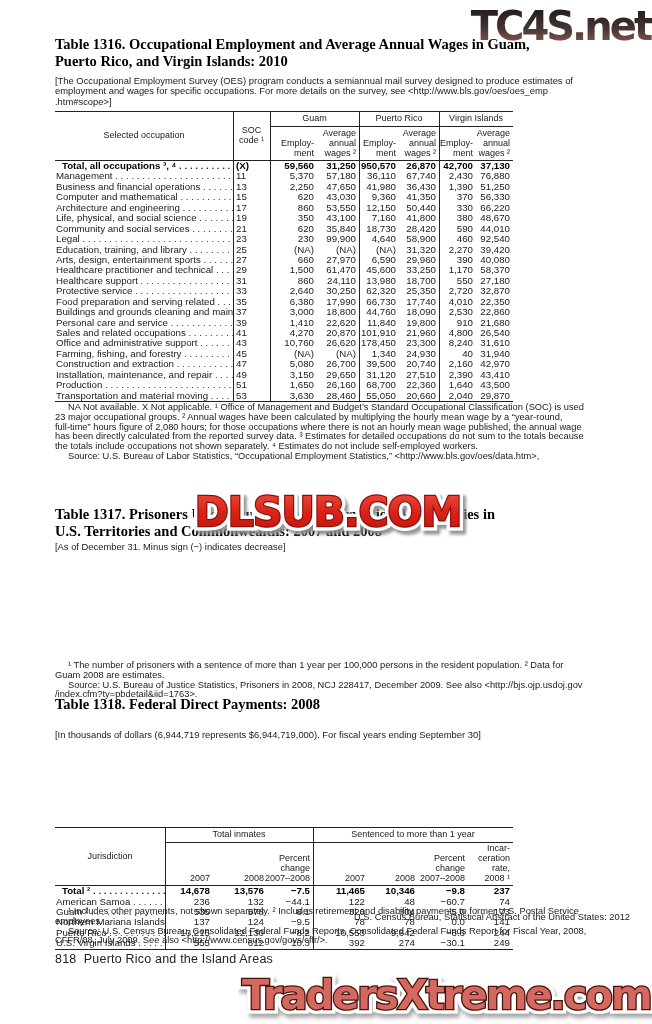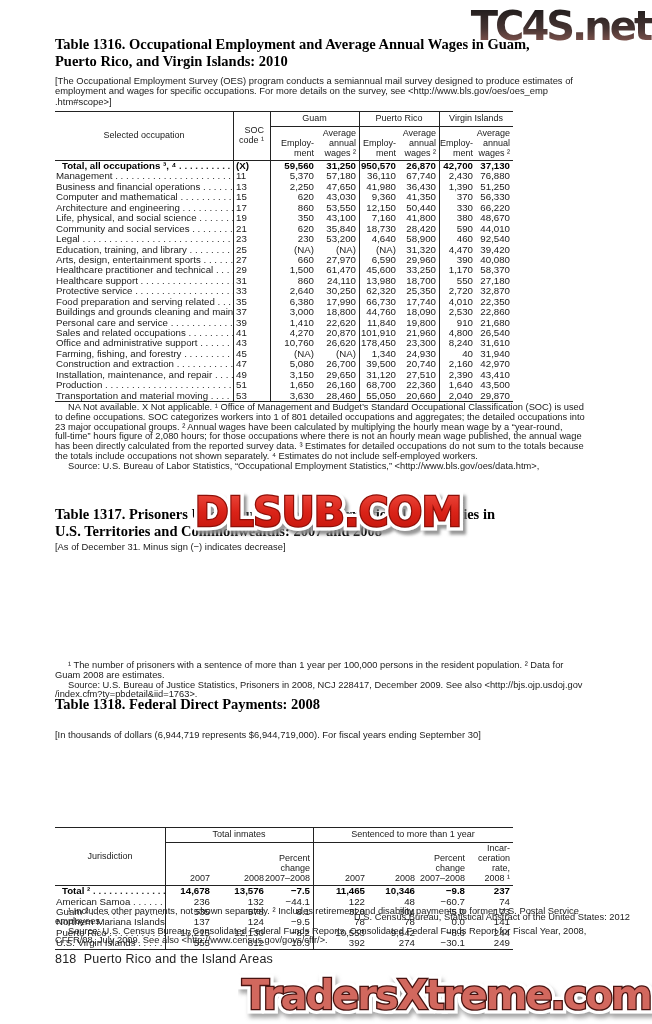--- a/index.html
+++ b/index.html
@@ -10,21 +10,21 @@
   .note div{white-space:nowrap}
   .fn{font-size:9.3px;line-height:9.8px;color:#1a1a1a}
   .fl{white-space:nowrap}
   .ind{padding-left:13px}
   
   .tbl{position:relative;width:458px;border-top:1.4px solid #222;z-index:1}
   .thead{display:grid;border-bottom:1.3px solid #222}
   .t16h{grid-template-columns:178px 37px 47px 42px 40px 40px 37px 37px;grid-template-rows:15px 33px}
   .t17h{grid-template-columns:110px 48px 54px 46px 55px 50px 50px 45px;grid-template-rows:15px 42px}
   .hc{font-size:9px;line-height:9.9px;color:#1a1a1a;overflow:visible;white-space:nowrap}
-  .ctr{display:flex;align-items:center;justify-content:center;text-align:right}
+  .ctr{display:flex;align-items:center;justify-content:center;text-align:center}
   .gcell{border-bottom:1px solid #222;display:flex;align-items:center;justify-content:center}
   .num{display:flex;flex-direction:column;justify-content:flex-end;align-items:flex-end;padding:1px 3px 1px 0;text-align:right}
   .hc i{display:block;font-style:normal}
   .tbody{border-bottom:1.3px solid #222}
   .r{display:grid;height:10.45px;line-height:10.45px;font-size:9.7px}
   .t16b .r{grid-template-columns:178px 37px 47px 42px 40px 40px 37px 37px}
   .t17b .r{grid-template-columns:110px 48px 54px 46px 55px 50px 50px 45px}
   .bold{font-weight:bold;color:#000}
   .c{overflow:hidden}
   .n{text-align:right;padding-right:3px}
@@ -202,37 +202,37 @@
           <span class="c n">590</span>
           <span class="c n">44,010</span>
         </div>
       <div class="r">
           <span class="c lb">
             <span class="t i0">Legal</span>
             <span class="ld"></span>
           </span>
           <span class="c sc">23</span>
           <span class="c n">230</span>
-          <span class="c n">53,200</span>
+          <span class="c n">99,900</span>
           <span class="c n">4,640</span>
           <span class="c n">58,900</span>
           <span class="c n">460</span>
           <span class="c n">92,540</span>
         </div>
       <div class="r">
           <span class="c lb">
             <span class="t i0">Education, training, and library</span>
             <span class="ld"></span>
           </span>
           <span class="c sc">25</span>
           <span class="c n">(NA)</span>
           <span class="c n">(NA)</span>
           <span class="c n">(NA)</span>
           <span class="c n">31,320</span>
-          <span class="c n">4,470</span>
+          <span class="c n">2,270</span>
           <span class="c n">39,420</span>
         </div>
       <div class="r">
           <span class="c lb">
             <span class="t i0">Arts, design, entertainment sports</span>
             <span class="ld"></span>
           </span>
           <span class="c sc">27</span>
           <span class="c n">660</span>
           <span class="c n">27,970</span>
@@ -408,21 +408,20 @@
           <span class="c n">55,050</span>
           <span class="c n">20,660</span>
           <span class="c n">2,040</span>
           <span class="c n">29,870</span>
         </div>
     </div>
   </div>
 
   <div class="blk fn" style="top:403px">
     <div class="fl ind">NA Not available. X Not applicable. ¹ Office of Management and Budget’s Standard Occupational Classification (SOC) is used</div>
-    <div class="fl">to define occupations. SOC categorizes workers into 1 of 801 detailed occupations and aggregates; the detailed occupations into</div>
     <div class="fl">23 major occupational groups. ² Annual wages have been calculated by multiplying the hourly mean wage by a “year-round,</div>
     <div class="fl">full-time” hours figure of 2,080 hours; for those occupations where there is not an hourly mean wage published, the annual wage</div>
     <div class="fl">has been directly calculated from the reported survey data. ³ Estimates for detailed occupations do not sum to the totals because</div>
     <div class="fl">the totals include occupations not shown separately. ⁴ Estimates do not include self-employed workers.</div>
     <div class="fl ind">Source: U.S. Bureau of Labor Statistics, “Occupational Employment Statistics,” &lt;http://www.bls.gov/oes/data.htm&gt;,</div>
   </div>
 
   <div class="blk title" style="top:506px">
     <div>Table 1317. Prisoners Under Jurisdiction of Correctional Authorities in</div>
     <div>U.S. Territories and Commonwealths: 2007 and 2008</div>

